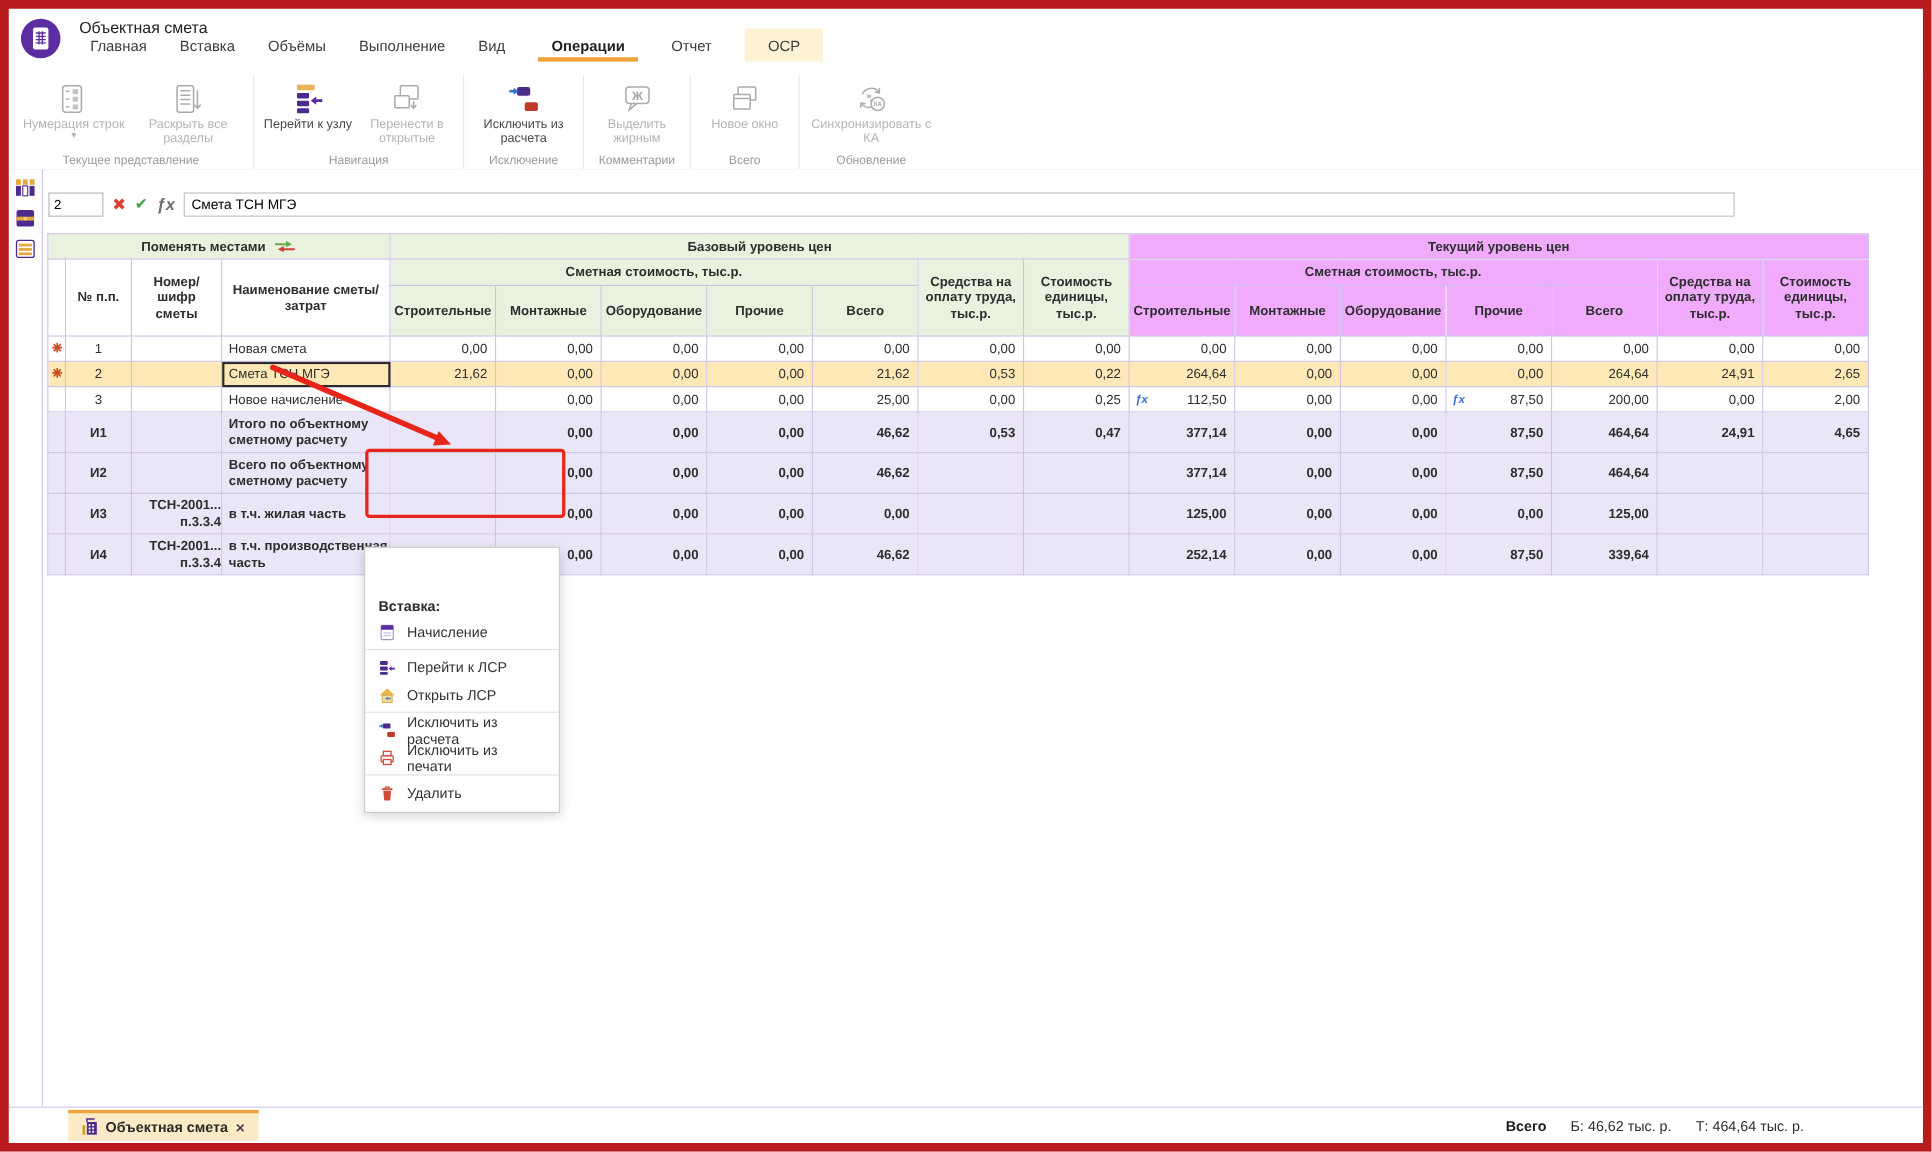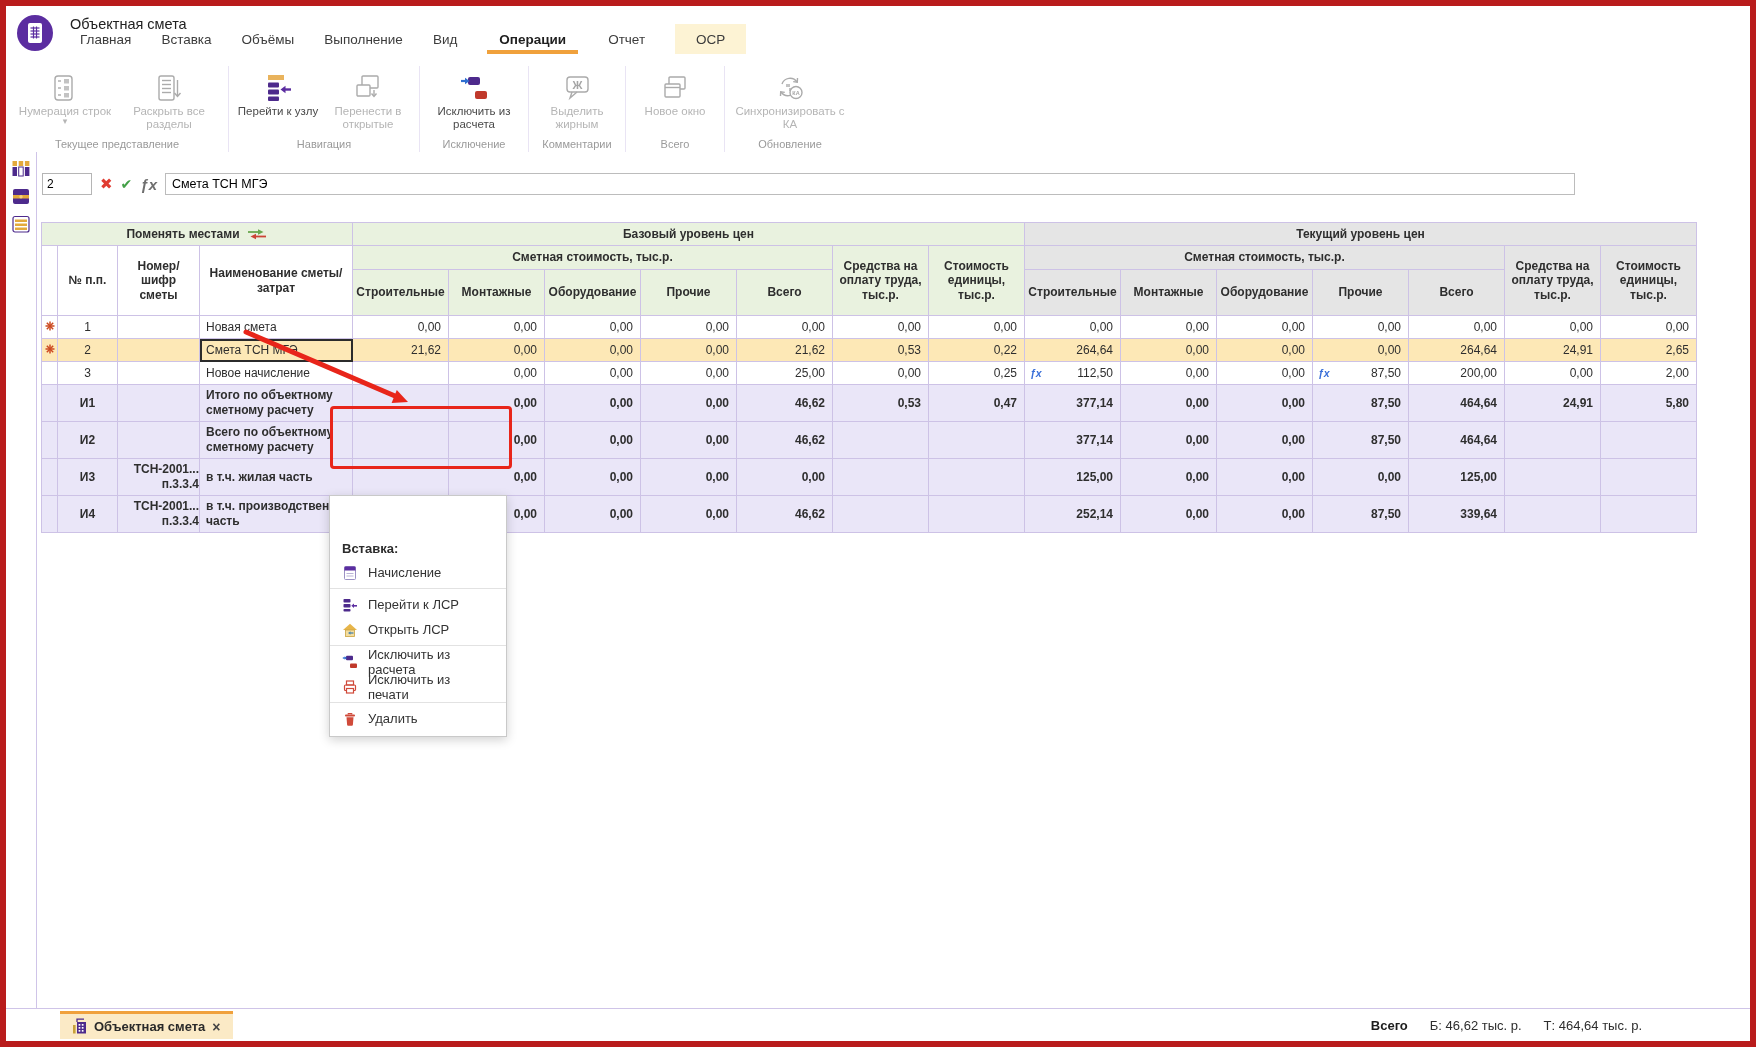--- a/index.html
+++ b/index.html
@@ -1,16 +1,16 @@
 <!DOCTYPE html>
 <html><head>
 <meta charset="utf-8">
 <style>
   html,body{margin:0;padding:0;background:#d6d6d6;font-family:"Liberation Sans",sans-serif;}
-  .window{position:relative;width:1756px;height:1047px;background:#ffffff;border:6px solid #b91c1c;box-sizing:border-box;overflow:hidden;}
+  .window{position:relative;width:1756px;height:1047px;background:#ffffff;border:8px solid #b91c1c;box-sizing:border-box;overflow:hidden;}
   .glyph{font-family:"DejaVu Sans",sans-serif;}
 
   
   .app-header{position:absolute;left:0;top:0;width:100%;height:60px;background:#fff;}
   .app-logo{position:absolute;left:10px;top:8px;width:38px;height:38px;}
   .app-title{position:absolute;left:64px;top:10px;font-size:14.5px;color:#212121;}
   .ribbon-tabs{position:absolute;left:74px;top:18px;height:30px;display:flex;gap:30px;align-items:center;}
   .rtab{font-size:13.5px;color:#3c3c3c;height:30px;display:flex;align-items:center;cursor:default;position:relative;}
   .rtab.active{font-weight:bold;color:#1f1f1f;padding:0 12px;}
   .rtab.active::after{content:"";position:absolute;left:0;right:0;bottom:0;height:4px;background:#f0a13c;}
@@ -33,25 +33,25 @@
 
   
   .fbar{position:absolute;left:36px;top:20px;height:24px;display:flex;align-items:center;gap:8px;}
   .fnum{width:40px;height:20px;border:1px solid #b5b5b5;font-size:12px;padding:0 4px;font-family:"Liberation Sans",sans-serif;}
   .fcancel{color:#e03c31;font-weight:bold;font-size:15px;}
   .fok{color:#43a047;font-weight:bold;font-size:14px;}
   .ffx{color:#6f6f6f;font-weight:bold;font-style:italic;font-size:15px;}
   .fmain{width:1396px;height:20px;border:1px solid #bcbcbc;font-size:12.5px;padding:0 6px;font-family:"Liberation Sans",sans-serif;}
 
   
-  .grid{position:absolute;left:35px;top:58px;border-collapse:collapse;table-layout:fixed;margin-top:12px;}
+  .grid{position:absolute;left:35px;top:58px;border-collapse:collapse;table-layout:fixed;}
   .grid th,.grid td{border:1px solid #cdc2e6;font-size:12px;color:#2e2e2e;padding:0;overflow:hidden;box-sizing:border-box;}
   .grid th{font-weight:bold;text-align:center;vertical-align:middle;line-height:1.2;padding:2px 3px;}
   .hgreen{background:#e9f2df;}
-  .hpink{background:#e5e5e5;}
+  .hpink{background:#f0abfc;}
   .swaphead{font-weight:bold;}
   .swapic{vertical-align:-2px;margin-left:6px;}
   td.val{text-align:right;padding-right:7px;position:relative;}
   td.namec{text-align:left;padding-left:6px;line-height:1.25;}
   td.codec{text-align:right;padding-left:6px;line-height:1.25;font-weight:bold;}
   td.numc{text-align:center;}
   tr.row-normal{height:23px;}
   tr.row-selected{height:23px;background:#fde8b6;}
   tr.row-total{height:37px;background:#eae6f8;}
   tr.row-total td{font-weight:bold;vertical-align:middle;}
@@ -418,21 +418,21 @@
             <td class="val">0,00</td>
             <td class="val">46,62</td>
             <td class="val">0,53</td>
             <td class="val">0,47</td>
             <td class="val"><span>377,14</span></td>
             <td class="val"><span>0,00</span></td>
             <td class="val"><span>0,00</span></td>
             <td class="val"><span>87,50</span></td>
             <td class="val"><span>464,64</span></td>
             <td class="val"><span>24,91</span></td>
-            <td class="val"><span>5,80</span></td>
+            <td class="val"><span>4,65</span></td>
           </tr>
           <tr class="row-total">
             <td class="markc"></td>
             <td class="numc">И2</td>
             <td class="codec"></td>
             <td class="namec">Всего по объектному сметному расчету</td>
             <td class="val"></td>
             <td class="val">0,00</td>
             <td class="val">0,00</td>
             <td class="val">0,00</td>

